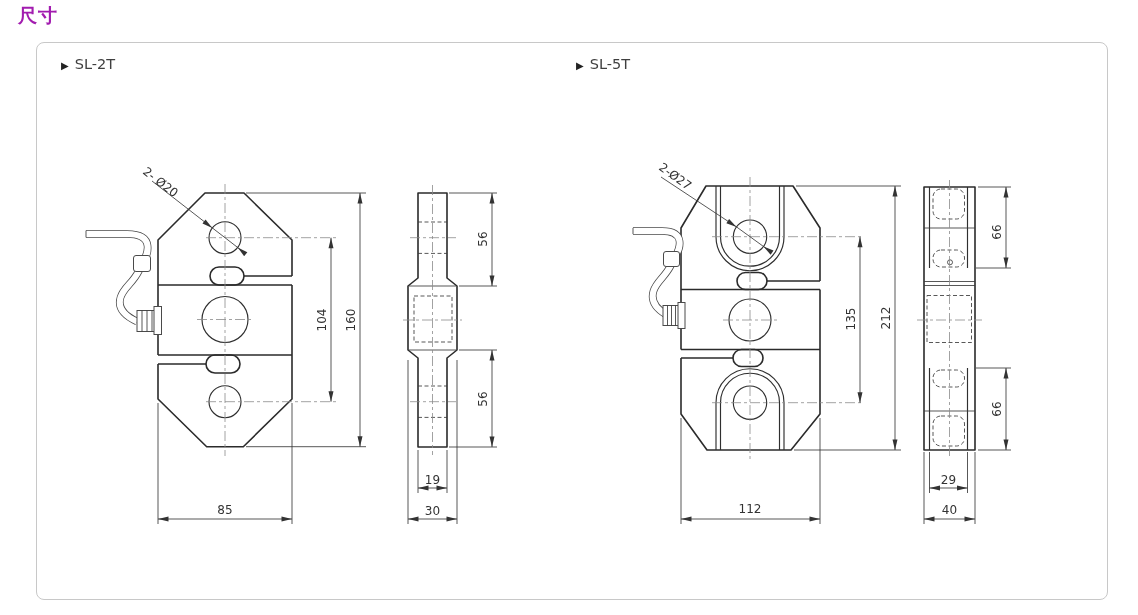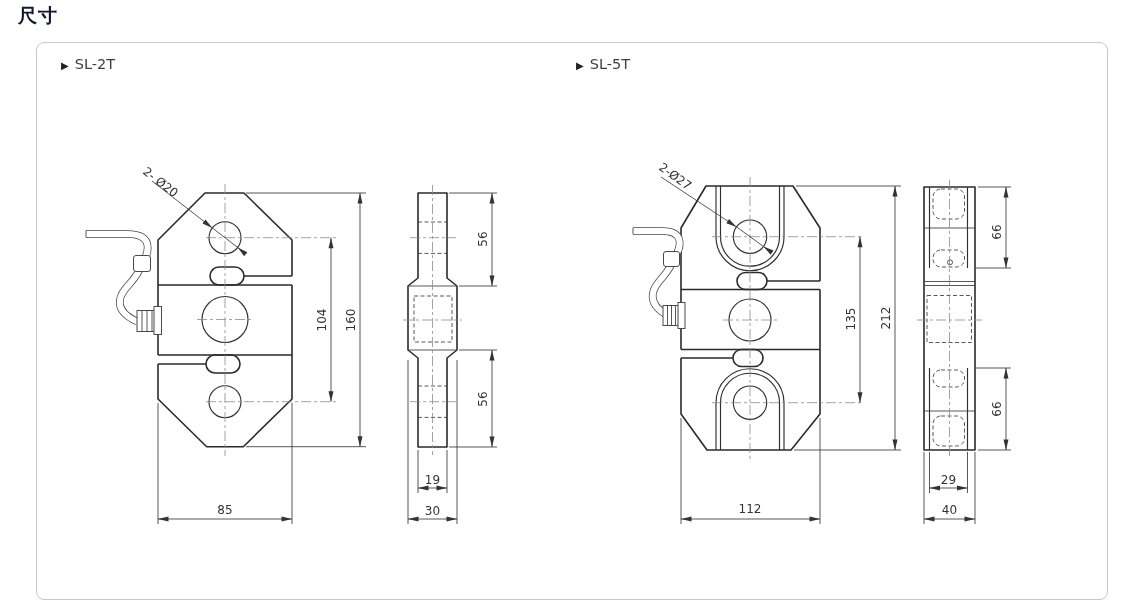--- a/index.html
+++ b/index.html
@@ -1,19 +1,19 @@
 <!DOCTYPE html>
 <html><head>
 <meta charset="utf-8">
 <style>
   html,body{margin:0;padding:0;background:#fff;}
   .page{position:relative;width:1138px;height:615px;background:#fff;overflow:hidden;
         font-family:"DejaVu Sans","Liberation Sans",sans-serif;}
   .title{position:absolute;left:18px;top:3px;margin:0;font-size:19px;font-weight:bold;
-         color:#0f172a;letter-spacing:1px;text-align:center;}
+         color:#a21caf;letter-spacing:1px;text-align:center;}
   .panel{position:absolute;left:36px;top:42px;width:1070px;height:556px;
          border:1px solid #c8c8c8;border-radius:8px;background:#fff;}
   .fig-label{position:absolute;display:flex;align-items:center;gap:6px;
              color:#3f3f3f;font-size:14.5px;}
   .fig-label .marker{font-size:10px;color:#222;transform:translateY(0.5px);}
   svg{position:absolute;left:0;top:0;}
   .ol{fill:none;stroke:#2b2b2b;stroke-width:1.6;stroke-linejoin:round;}
   .md{fill:none;stroke:#2f2f2f;stroke-width:1.15;}
   .tn{fill:none;stroke:#3a3a3a;stroke-width:0.85;}
   .cl{fill:none;stroke:#8a8a8a;stroke-width:0.8;stroke-dasharray:10 3 3 3;}

